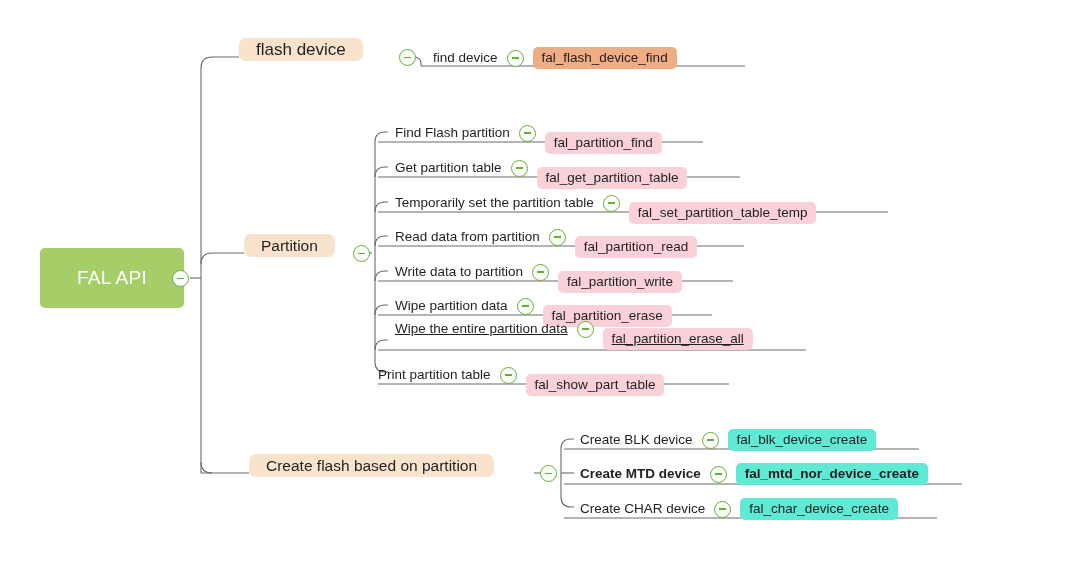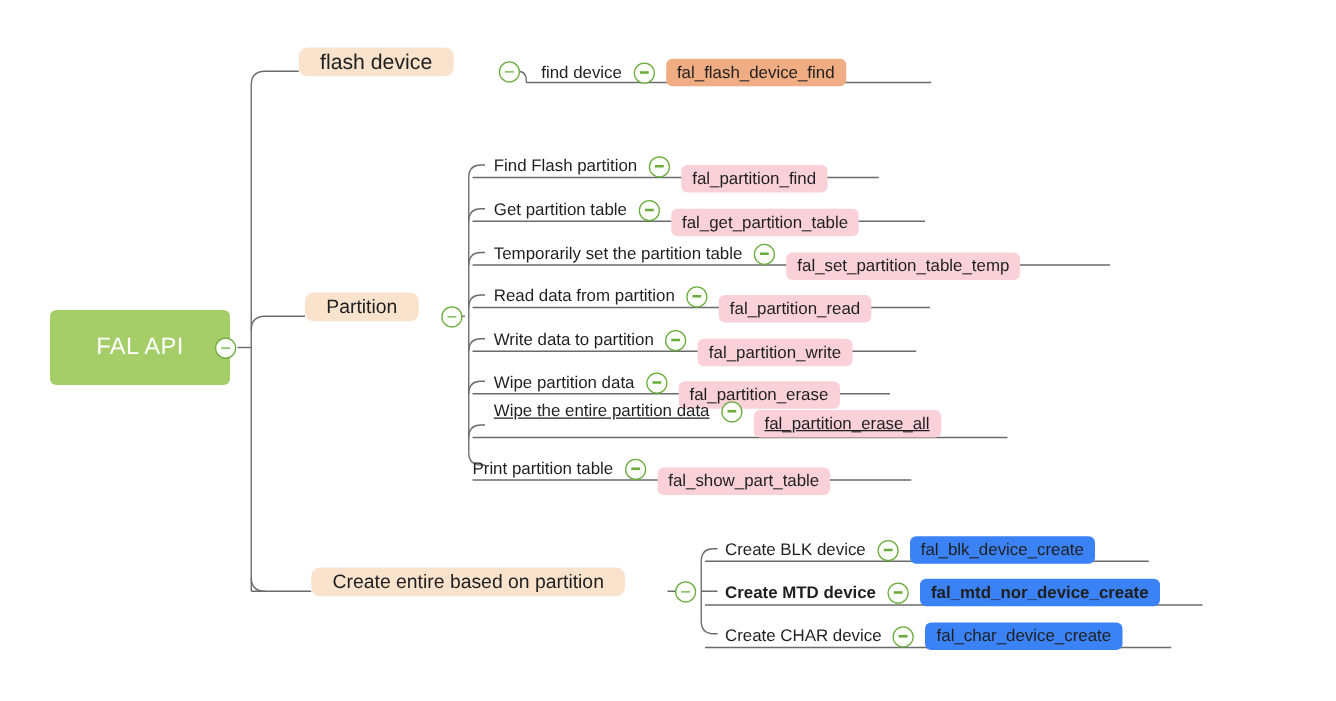--- a/index.html
+++ b/index.html
@@ -73,21 +73,21 @@
   .leaf .lbl { line-height: 1; }
   .badge {
     border-radius: 5px;
     padding: 4px 9px 5px;
     font-size: 13.5px;
     line-height: 1;
     color: #1f1f1f;
   }
   .badge.orange { background: #f0ac82; }
   .badge.pink   { background: #fad1d8; margin-top: 20px; }
-  .badge.green  { background: #3b82f6; }
+  .badge.green  { background: #5eead4; }
 
   
   .toggle {
     width: 15px;
     height: 15px;
     border-radius: 50%;
     border: 1.4px solid #6aab3c;
     background: #fbfdf8;
     display: inline-flex;
     align-items: center;
@@ -244,21 +244,21 @@
 
   <div class="node leaf" style="left:378px; top:360px;">
     <span class="lbl">Print partition table</span>
     <span class="toggle">
         <i></i>
       </span>
     <span class="badge pink">fal_show_part_table</span>
   </div>
 
   <div class="node topic" style="left:249px; top:454px;">
-    <span>Create entire based on partition</span>
+    <span>Create flash based on partition</span>
   </div>
   <div class="toggle abs" style="left:540px; top:465px;">
       <i></i>
     </div>
 
   <div class="node leaf" style="left:580px; top:425px;">
     <span class="lbl">Create BLK device</span>
     <span class="toggle">
         <i></i>
       </span>

